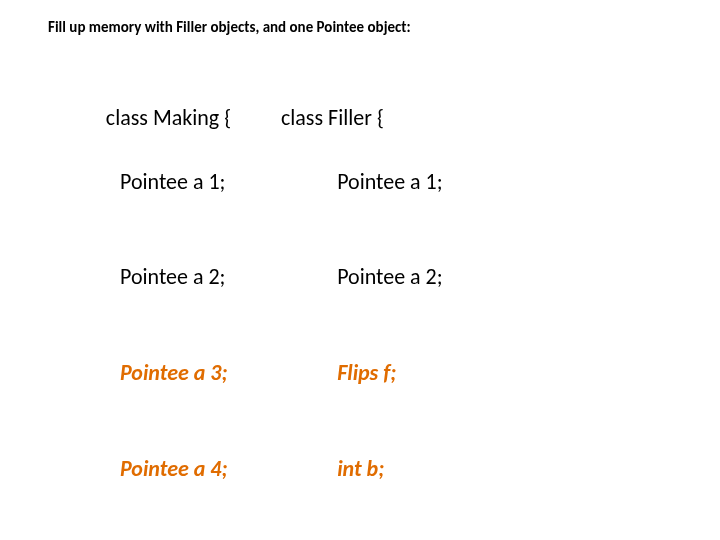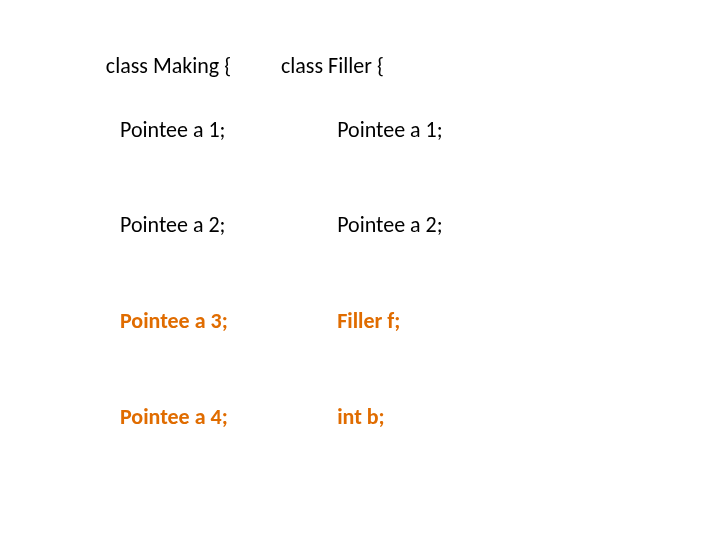--- a/index.html
+++ b/index.html
@@ -34,45 +34,46 @@
   }
   .col {
     font-size: 22px;
     line-height: 1.45;
     white-space: pre;
   }
   .col-left { margin-left: 28px; }
   .col-right { margin-left: 4px; }
   .indent1 { padding-left: 44px; display: block; }
   .indent2 { padding-left: 86px; display: block; }
-  .accent { color: #e06c00; font-weight: 700; }
+  .accent { color: #e06c00; font-weight: 700; font-style: italic; }
 </style>
 </head>
 <body>
 
 <div class="slide">
+  <div class="subtitle">Fill up memory with Filler objects, and one Pointee object:</div>
 
   <div class="columns">
     <div class="col col-left">
       <span>class Making {</span>
       <span class="indent1">Pointee a 1;</span>
       <span class="indent1">Pointee a 2;</span>
       <span class="indent1 accent">Pointee a 3;</span>
       <span class="indent1 accent">Pointee a 4;</span>
       
       
       
       
     </div>
 
     <div class="col col-right">
       <span>class Filler {</span>
       <span class="indent2">Pointee a 1;</span>
       <span class="indent2">Pointee a 2;</span>
-      <span class="indent2 accent">Filler f;</span>
+      <span class="indent2 accent">Flips f;</span>
       <span class="indent2 accent">int b;</span>
       
       
       
       
     </div>
   </div>
 </div>
 
 </body></html>

